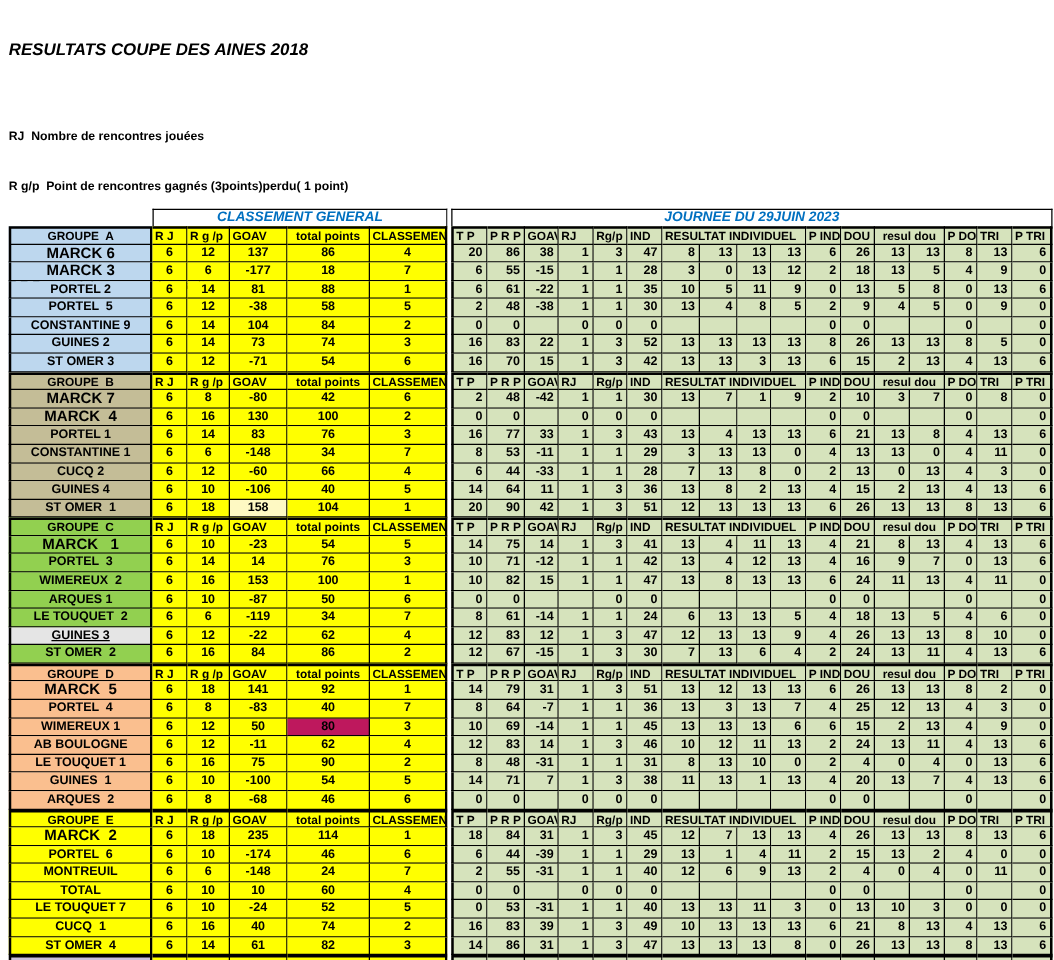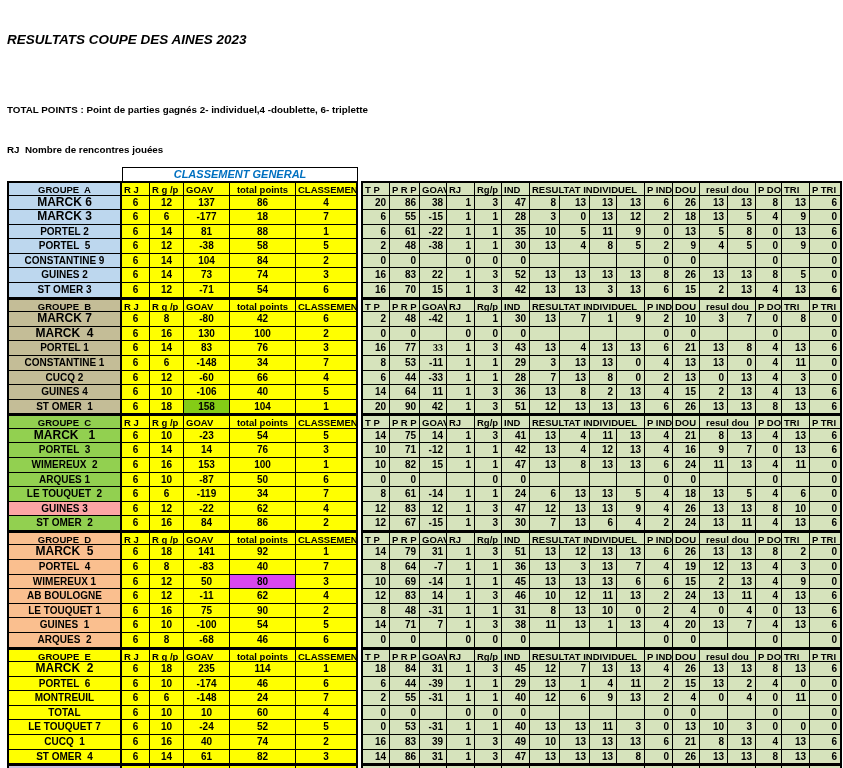--- a/index.html
+++ b/index.html
@@ -40,35 +40,35 @@
   .val{text-align:right;padding-right:3px;}
   .hl{text-align:left;padding-left:2px;}
   .hcen{text-align:center;}
   .gt .c, .gt .spacer{border-top:2px solid #000;}
   .large{font-size:12px;line-height:13px;}
   .glabel{text-align:center;}
 </style>
 </head>
 <body>
 
-<div class="title">RESULTATS COUPE DES AINES 2023</div>
+<div class="title">RESULTATS COUPE DES AINES 2018</div>
 
 <div class="legend">
-  <div>TOTAL POINTS : Point de parties gagnés 2- individuel,4 -doublette, 6- triplette</div>
   <div>RJ  Nombre de rencontres jouées</div>
   <div>R g/p  Point de rencontres gagnés (3points)perdu( 1 point)</div>
   <div>GOAV   difference de points</div>
   <div>P R P  cumul des scores des parties</div>
 </div>
 
 <div id="tbl">
   <div class="toprow">
     <div class="spacer" style="width:115px"></div>
     <div class="sbox" style="width: 236px; color: rgb(0, 112, 192);">CLASSEMENT GENERAL</div>
     <div class="gap"></div>
+    <div class="sbox" style="width: 481px; color: rgb(0, 112, 192);">JOURNEE DU 29JUIN 2023</div>
   </div>
   <div id="grid">
       <div class="row gt">
         <div class="c team glabel hc" style="width: 115px; background: rgb(189, 215, 238);">GROUPE  A</div>
         <div class="c stat hc hl" style="width: 28px; background: rgb(255, 255, 0);">R J</div>
         <div class="c stat hc hl" style="width: 34px; background: rgb(255, 255, 0);">R g /p</div>
         <div class="c stat hc hl" style="width: 46px; background: rgb(255, 255, 0);">GOAV</div>
         <div class="c stat hc hcen" style="width: 66px; background: rgb(255, 255, 0);">total points</div>
         <div class="c stat hc hl lastL" style="width: 62px; background: rgb(255, 255, 0);">CLASSEMENT</div>
         <div class="gap"></div>
@@ -345,21 +345,21 @@
       <div class="row">
         <div class="c team" style="width: 115px; background: rgb(196, 189, 151);">PORTEL 1</div>
         <div class="c stat" style="width: 28px; background: rgb(255, 255, 0);">6</div>
         <div class="c stat" style="width: 34px; background: rgb(255, 255, 0);">14</div>
         <div class="c stat" style="width: 46px; background: rgb(255, 255, 0);">83</div>
         <div class="c stat" style="width: 66px; background: rgb(255, 255, 0);">76</div>
         <div class="c stat lastL" style="width: 62px; background: rgb(255, 255, 0);">3</div>
         <div class="gap"></div>
         <div class="c val firstR" style="width: 29px; background: rgb(214, 227, 188);">16</div>
         <div class="c val" style="width: 30px; background: rgb(214, 227, 188);">77</div>
-        <div class="c val" style="width: 27px; background: rgb(214, 227, 188); font-family: Liberation Serif, serif;">33</div>
+        <div class="c val" style="width: 27px; background: rgb(214, 227, 188);">33</div>
         <div class="c val" style="width: 28px; background: rgb(214, 227, 188);">1</div>
         <div class="c val" style="width: 27px; background: rgb(214, 227, 188);">3</div>
         <div class="c val" style="width: 28px; background: rgb(214, 227, 188);">43</div>
         <div class="c val" style="width: 30px; background: rgb(214, 227, 188);">13</div>
         <div class="c val" style="width: 30px; background: rgb(214, 227, 188);">4</div>
         <div class="c val" style="width: 27px; background: rgb(214, 227, 188);">13</div>
         <div class="c val" style="width: 28px; background: rgb(214, 227, 188);">13</div>
         <div class="c val" style="width: 28px; background: rgb(214, 227, 188);">6</div>
         <div class="c val" style="width: 27px; background: rgb(214, 227, 188);">21</div>
         <div class="c val" style="width: 28px; background: rgb(214, 227, 188);">13</div>
@@ -443,21 +443,21 @@
         <div class="c val" style="width: 28px; background: rgb(214, 227, 188);">2</div>
         <div class="c val" style="width: 28px; background: rgb(214, 227, 188);">13</div>
         <div class="c val" style="width: 26px; background: rgb(214, 227, 188);">4</div>
         <div class="c val" style="width: 28px; background: rgb(214, 227, 188);">13</div>
         <div class="c val lastR" style="width: 32px; background: rgb(214, 227, 188);">6</div>
       </div>
       <div class="row">
         <div class="c team" style="width: 115px; background: rgb(196, 189, 151);">ST OMER  1</div>
         <div class="c stat" style="width: 28px; background: rgb(255, 255, 0);">6</div>
         <div class="c stat" style="width: 34px; background: rgb(255, 255, 0);">18</div>
-        <div class="c stat" style="width: 46px; background: #84cc16;">158</div>
+        <div class="c stat" style="width: 46px; background: #fef9c3;">158</div>
         <div class="c stat" style="width: 66px; background: rgb(255, 255, 0);">104</div>
         <div class="c stat lastL" style="width: 62px; background: rgb(255, 255, 0);">1</div>
         <div class="gap"></div>
         <div class="c val firstR" style="width: 29px; background: rgb(214, 227, 188);">20</div>
         <div class="c val" style="width: 30px; background: rgb(214, 227, 188);">90</div>
         <div class="c val" style="width: 27px; background: rgb(214, 227, 188);">42</div>
         <div class="c val" style="width: 28px; background: rgb(214, 227, 188);">1</div>
         <div class="c val" style="width: 27px; background: rgb(214, 227, 188);">3</div>
         <div class="c val" style="width: 28px; background: rgb(214, 227, 188);">51</div>
         <div class="c val" style="width: 30px; background: rgb(214, 227, 188);">12</div>
@@ -618,21 +618,21 @@
         <div class="c val" style="width: 28px; background: rgb(214, 227, 188);">5</div>
         <div class="c val" style="width: 28px; background: rgb(214, 227, 188);">4</div>
         <div class="c val" style="width: 27px; background: rgb(214, 227, 188);">18</div>
         <div class="c val" style="width: 28px; background: rgb(214, 227, 188);">13</div>
         <div class="c val" style="width: 28px; background: rgb(214, 227, 188);">5</div>
         <div class="c val" style="width: 26px; background: rgb(214, 227, 188);">4</div>
         <div class="c val" style="width: 28px; background: rgb(214, 227, 188);">6</div>
         <div class="c val lastR" style="width: 32px; background: rgb(214, 227, 188);">0</div>
       </div>
       <div class="row">
-        <div class="c team" style="width: 115px; background: #fca5a5;">GUINES 3</div>
+        <div class="c team" style="width: 115px; background: #e5e5e5; text-decoration: underline;">GUINES 3</div>
         <div class="c stat" style="width: 28px; background: rgb(255, 255, 0);">6</div>
         <div class="c stat" style="width: 34px; background: rgb(255, 255, 0);">12</div>
         <div class="c stat" style="width: 46px; background: rgb(255, 255, 0);">-22</div>
         <div class="c stat" style="width: 66px; background: rgb(255, 255, 0);">62</div>
         <div class="c stat lastL" style="width: 62px; background: rgb(255, 255, 0);">4</div>
         <div class="gap"></div>
         <div class="c val firstR" style="width: 29px; background: rgb(214, 227, 188);">12</div>
         <div class="c val" style="width: 30px; background: rgb(214, 227, 188);">83</div>
         <div class="c val" style="width: 27px; background: rgb(214, 227, 188);">12</div>
         <div class="c val" style="width: 28px; background: rgb(214, 227, 188);">1</div>
@@ -736,33 +736,33 @@
         <div class="c val" style="width: 30px; background: rgb(214, 227, 188);">64</div>
         <div class="c val" style="width: 27px; background: rgb(214, 227, 188);">-7</div>
         <div class="c val" style="width: 28px; background: rgb(214, 227, 188);">1</div>
         <div class="c val" style="width: 27px; background: rgb(214, 227, 188);">1</div>
         <div class="c val" style="width: 28px; background: rgb(214, 227, 188);">36</div>
         <div class="c val" style="width: 30px; background: rgb(214, 227, 188);">13</div>
         <div class="c val" style="width: 30px; background: rgb(214, 227, 188);">3</div>
         <div class="c val" style="width: 27px; background: rgb(214, 227, 188);">13</div>
         <div class="c val" style="width: 28px; background: rgb(214, 227, 188);">7</div>
         <div class="c val" style="width: 28px; background: rgb(214, 227, 188);">4</div>
-        <div class="c val" style="width: 27px; background: rgb(214, 227, 188);">19</div>
+        <div class="c val" style="width: 27px; background: rgb(214, 227, 188);">25</div>
         <div class="c val" style="width: 28px; background: rgb(214, 227, 188);">12</div>
         <div class="c val" style="width: 28px; background: rgb(214, 227, 188);">13</div>
         <div class="c val" style="width: 26px; background: rgb(214, 227, 188);">4</div>
         <div class="c val" style="width: 28px; background: rgb(214, 227, 188);">3</div>
         <div class="c val lastR" style="width: 32px; background: rgb(214, 227, 188);">0</div>
       </div>
       <div class="row">
         <div class="c team" style="width: 115px; background: rgb(250, 191, 143);">WIMEREUX 1</div>
         <div class="c stat" style="width: 28px; background: rgb(255, 255, 0);">6</div>
         <div class="c stat" style="width: 34px; background: rgb(255, 255, 0);">12</div>
         <div class="c stat" style="width: 46px; background: rgb(255, 255, 0);">50</div>
-        <div class="c stat" style="width: 66px; background: #d946ef;">80</div>
+        <div class="c stat" style="width: 66px; background: #be185d;">80</div>
         <div class="c stat lastL" style="width: 62px; background: rgb(255, 255, 0);">3</div>
         <div class="gap"></div>
         <div class="c val firstR" style="width: 29px; background: rgb(214, 227, 188);">10</div>
         <div class="c val" style="width: 30px; background: rgb(214, 227, 188);">69</div>
         <div class="c val" style="width: 27px; background: rgb(214, 227, 188);">-14</div>
         <div class="c val" style="width: 28px; background: rgb(214, 227, 188);">1</div>
         <div class="c val" style="width: 27px; background: rgb(214, 227, 188);">1</div>
         <div class="c val" style="width: 28px; background: rgb(214, 227, 188);">45</div>
         <div class="c val" style="width: 30px; background: rgb(214, 227, 188);">13</div>
         <div class="c val" style="width: 30px; background: rgb(214, 227, 188);">13</div>

